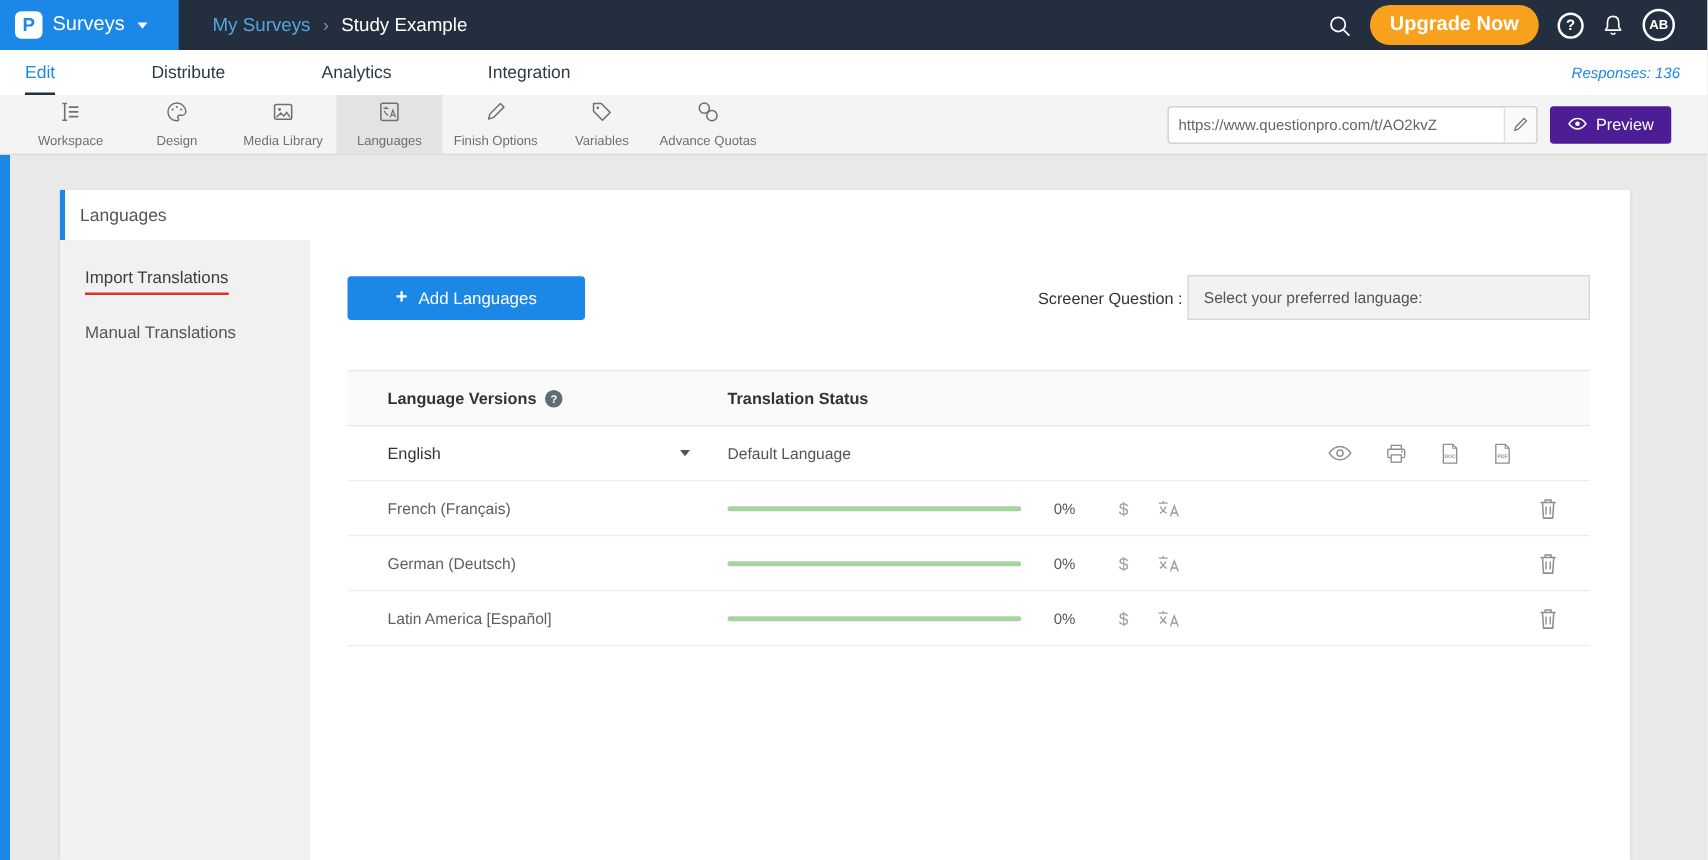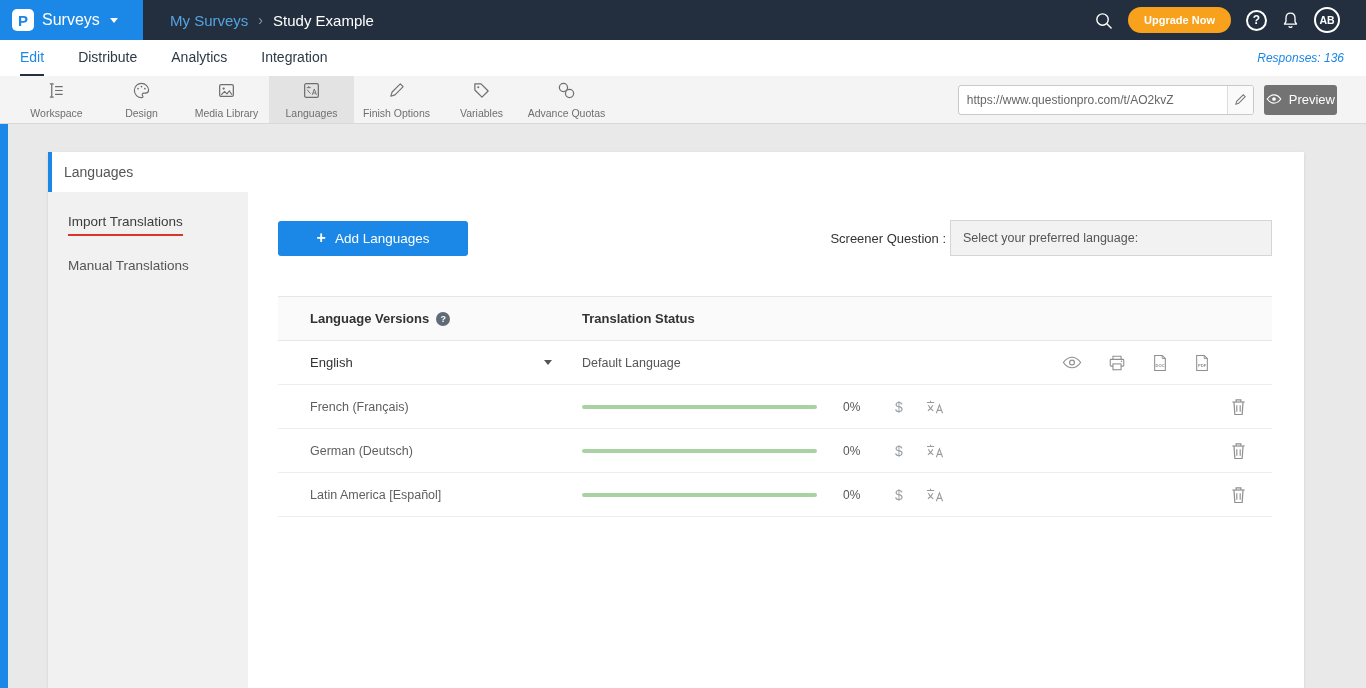--- a/index.html
+++ b/index.html
@@ -10,40 +10,40 @@
   .brand { width:143px; height:40px; background:#1b87e6; display:flex; align-items:center; padding:0 12px; gap:8px; cursor:pointer; }
   .logo { width:22px; height:22px; background:#fff; border-radius:5px; color:#1b87e6; font-weight:bold; font-size:15px; display:flex; align-items:center; justify-content:center; }
   .brand-name { color:#fff; font-size:16px; }
   .caret-w { width:0; height:0; border-left:4px solid transparent; border-right:4px solid transparent; border-top:5px solid #fff; margin-left:2px; }
   .crumbs { display:flex; align-items:center; margin-left:27px; gap:10px; }
   .crumb-link { color:#54a4e0; font-size:15px; cursor:pointer; text-decoration:none; }
   .crumb-sep { color:#8a97a5; font-size:14px; }
   .crumb-current { color:#fff; font-size:15px; }
   .topbar-right { margin-left:auto; display:flex; align-items:center; gap:15px; padding-right:26px; }
   .icon-btn { display:flex; align-items:center; cursor:pointer; }
-  .upgrade { background:#f7a11c; border:none; color:#fff; font-size:11px; font-weight:bold; padding:7px 16px; border-radius:16px; cursor:pointer; font-family:inherit; }
+  .upgrade { background:#f7a11c; border:none; color:#fff; font-size:16px; font-weight:bold; padding:7px 16px; border-radius:16px; cursor:pointer; font-family:inherit; }
   .help-circle { width:21px; height:21px; border:2px solid #fff; border-radius:50%; color:#fff; font-size:12px; font-weight:bold; display:flex; align-items:center; justify-content:center; cursor:pointer; }
   .avatar { width:26px; height:26px; border:2px solid #fff; border-radius:50%; color:#fff; font-size:10.5px; font-weight:bold; display:flex; align-items:center; justify-content:center; cursor:pointer; }
 
   
-  .tabbar { height:36px; background:#fff; display:flex; align-items:stretch; padding:0 22px 0 20px; }
+  .tabbar { height:36px; background:#fff; display:flex; align-items:stretch; padding:0 22px 0 20px;gap:43px; }
   .tab { display:flex; align-items:center; font-size:14px; color:#2c3a48; margin-right:34px; cursor:pointer; border-bottom:2px solid transparent; text-decoration:none; }
   .tab.active { color:#1b87e6; border-bottom-color:#233040; }
   .responses { margin-left:auto; align-self:center; color:#1b87e6; font-size:12px; cursor:pointer;font-style:italic; }
 
   
   .toolbar { height:48px; background:#f4f4f4; border-bottom:1px solid #d9d9d9; display:flex; align-items:stretch; padding-left:14px; }
   .tool { width:85px; display:flex; flex-direction:column; align-items:center; justify-content:center; gap:3px; cursor:pointer; }
   .tool.active { background:#e3e3e3; }
   .tool-label { font-size:10.5px; color:#6f6f6f; white-space:nowrap; }
   .toolbar-right { margin-left:auto; display:flex; align-items:center; gap:10px; padding-right:29px; }
   .url-box { width:296px; height:30px; background:#fff; border:1px solid #c9c9c9; border-radius:3px; display:flex; align-items:center; overflow:hidden; }
   .url-input { flex:1; min-width:0; border:none; outline:none; font-size:12px; color:#666; padding:0 8px; font-family:inherit; background:transparent; }
   .url-edit { width:26px; height:100%; display:flex; align-items:center; justify-content:center; border-left:1px solid #ddd; cursor:pointer; background:#fafafa; }
-  .preview-btn { height:30px; background:#737373; border:none; border-radius:3px; color:#fff; font-size:13px; display:flex; align-items:center; gap:7px; padding:0 2px; cursor:pointer; font-family:inherit; }
+  .preview-btn { height:30px; background:#4c1d95; border:none; border-radius:3px; color:#fff; font-size:13px; display:flex; align-items:center; gap:7px; padding:0 14px; cursor:pointer; font-family:inherit; }
 
   
   .content { position:relative; height:564px; padding-top:28px; }
   .left-strip { position:absolute; left:0; top:0; width:8px; height:100%; background:#1b87e6; cursor:pointer; }
   .card { margin-left:48px; width:1256px; height:536px; background:#fff; box-shadow:0 1px 3px rgba(0,0,0,0.10); display:flex; flex-direction:column; }
   .card-header { height:40px; position:relative; display:flex; align-items:center; flex-shrink:0; }
   .accent { position:absolute; left:0; top:0; width:4px; height:40px; background:#1b87e6; }
   .card-title { font-size:14px; font-weight:normal; color:#555; padding-left:16px; }
   .card-body { flex:1; display:flex; min-height:0; }
   .side { width:200px; background:#f1f1f1; padding:22px 11px 0 20px; flex-shrink:0; }

